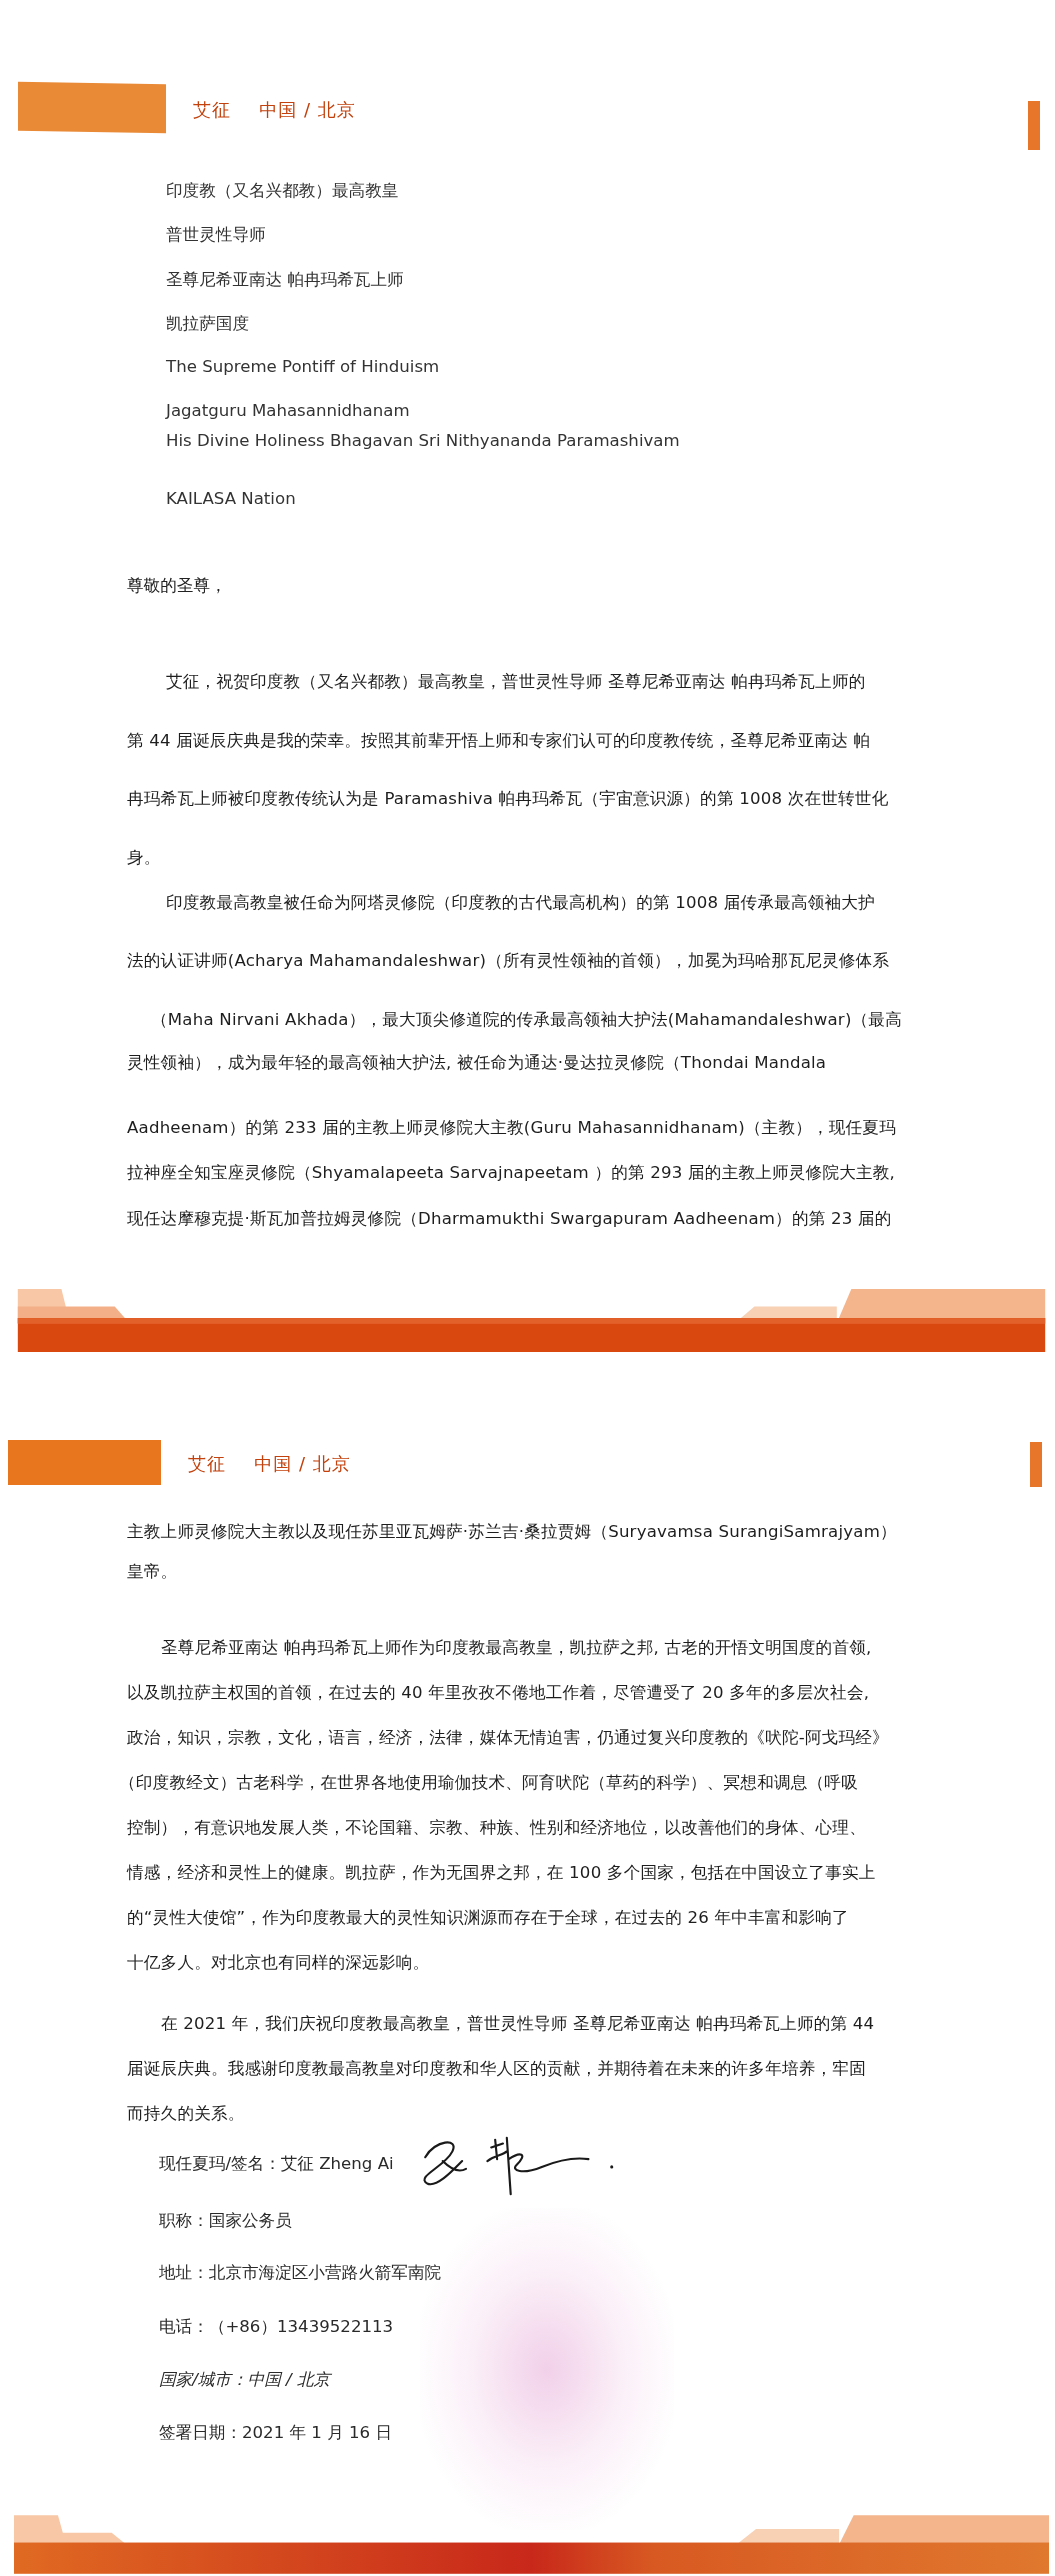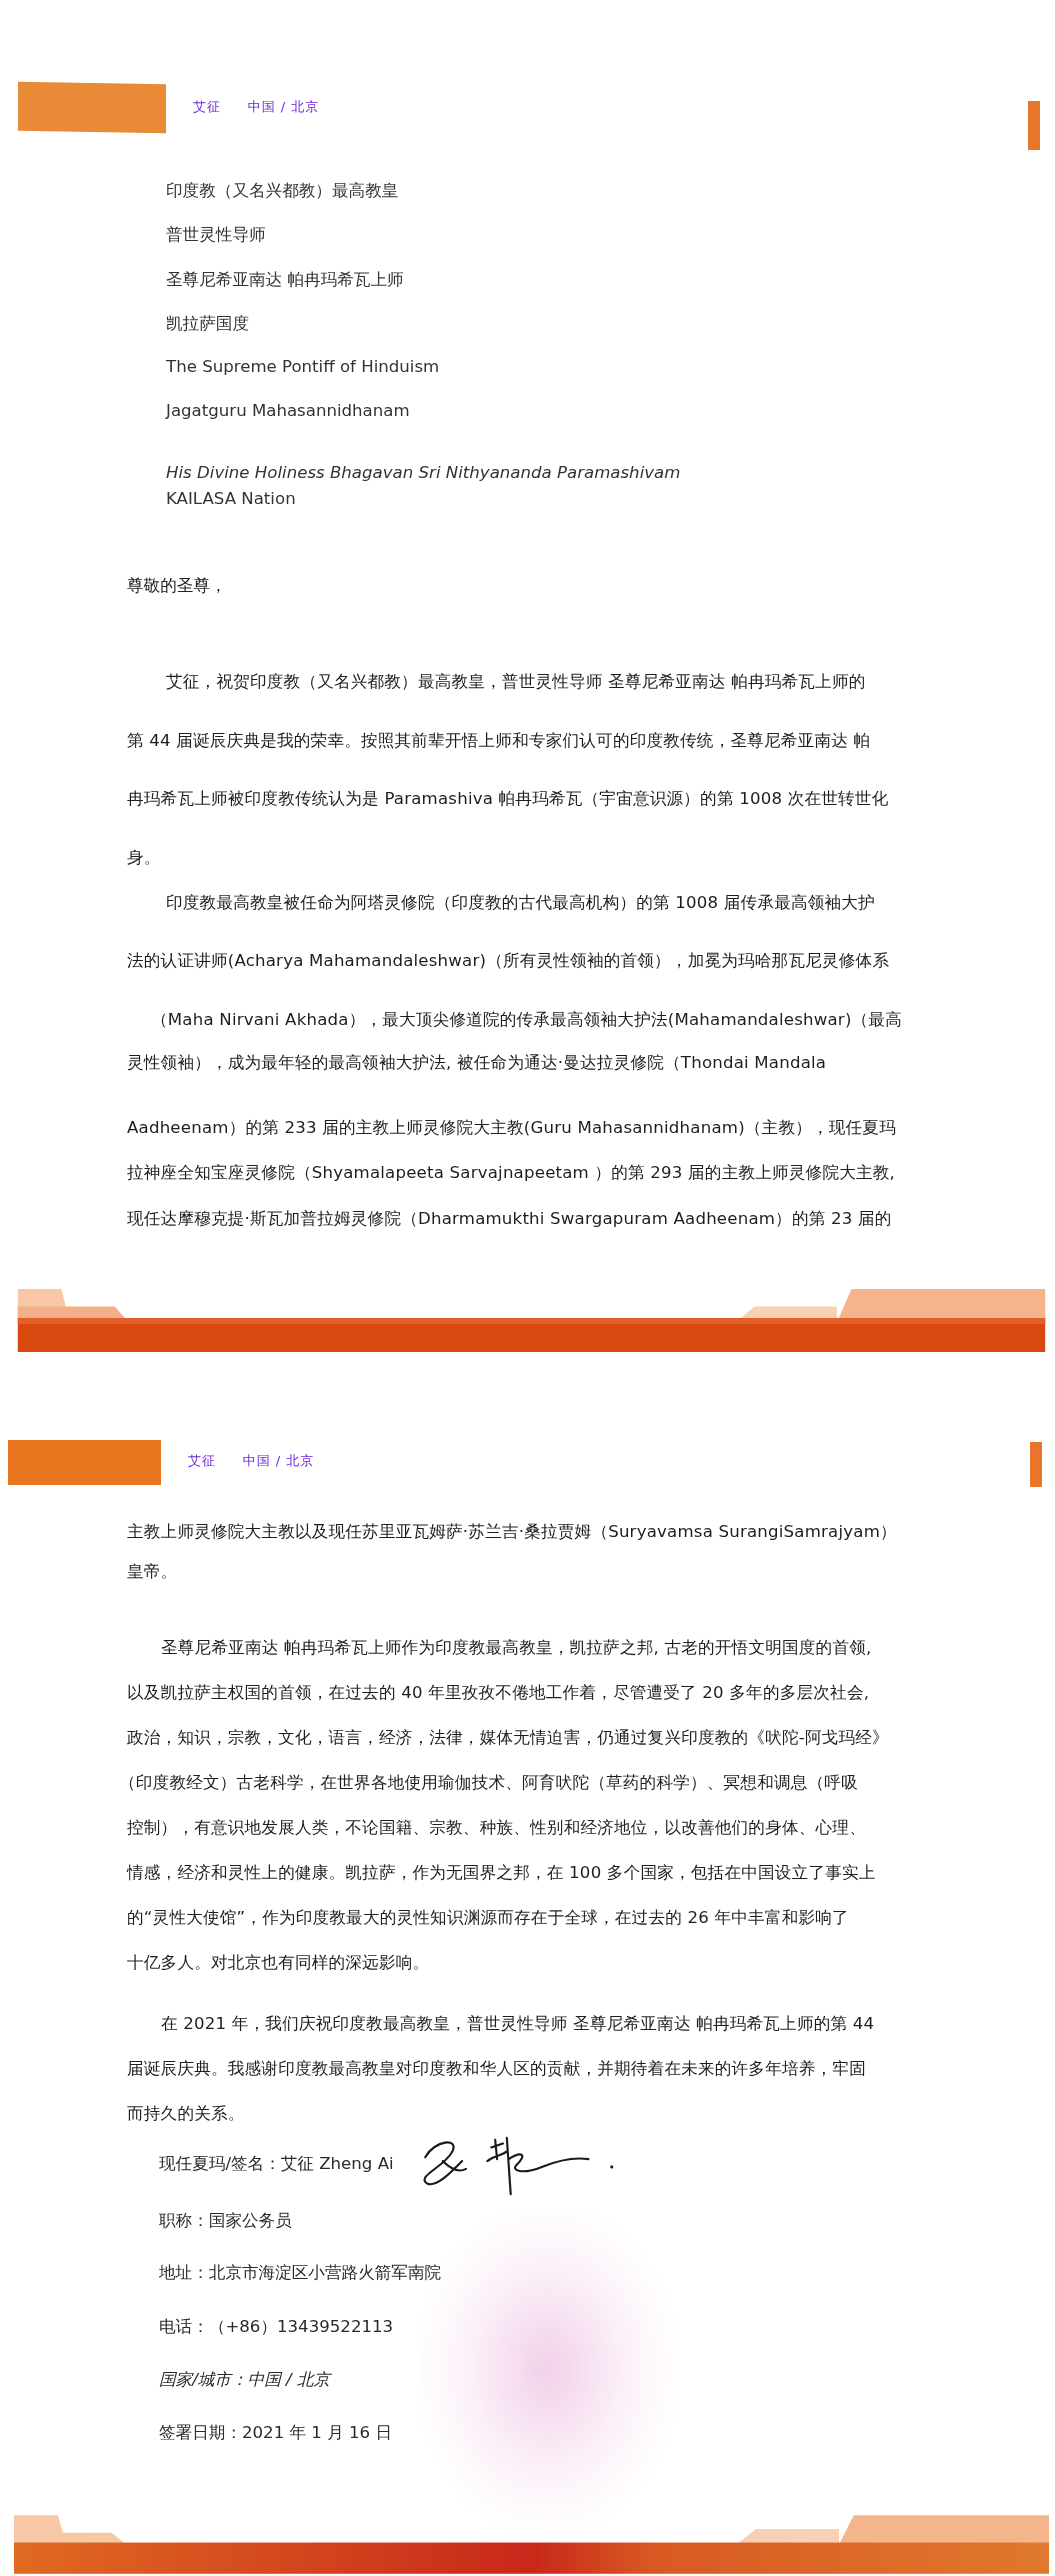--- a/index.html
+++ b/index.html
@@ -7,21 +7,21 @@
     width:1055px; height:2576px; position:relative; overflow:hidden;
     background:#fefefe;
     font-family:"DejaVu Sans", "Liberation Sans", sans-serif;
     color:#2a2a2a;
   }
   .page { position:absolute; left:0; width:1055px; background:#fff; }
   #page1 { top:0; height:1363px; }
   #page2 { top:1363px; height:1213px; }
 
   .hdr-block { position:absolute; background:#e88a36; }
-  .hdr-text { position:absolute; font-size:13px; color:#6d28d9; letter-spacing:1px; }
+  .hdr-text { position:absolute; font-size:18px; color:#c2410c; letter-spacing:1px; }
   .hdr-text .name { margin-right:21.5px; }
   .hdr-right { position:absolute; background:#e8762a; width:11.7px; }
 
   .addr-line { position:absolute; left:166px; font-size:16.6px; color:#333; white-space:nowrap; }
   .body-line { position:absolute; left:127px; width:811px; font-size:16.6px; color:#1e1e1e; white-space:nowrap; letter-spacing:0.2px; }
   .salutation { position:absolute; left:127px; font-size:16.6px; color:#222; }
 
   .footer-band { position:absolute; left:13.7px; width:1035px; height:98px; }
   .footer-band svg { display:block; }
 
@@ -45,21 +45,21 @@
   </div>
   <div class="hdr-right" style="left:1028px; top:101px; height:49px;"></div>
 
   <div>
     <div class="addr-line" style="top:180px;">印度教（又名兴都教）最高教皇</div>
     <div class="addr-line" style="top:224px;">普世灵性导师</div>
     <div class="addr-line" style="top:269px;">圣尊尼希亚南达 帕冉玛希瓦上师</div>
     <div class="addr-line" style="top:313px;">凯拉萨国度</div>
     <div class="addr-line" style="top:357px;">The Supreme Pontiff of Hinduism</div>
     <div class="addr-line" style="top:401px;">Jagatguru Mahasannidhanam</div>
-    <div class="addr-line" style="top:463px;font-style:italic;">His Divine Holiness Bhagavan Sri Nithyananda Paramashivam</div>
+    <div class="addr-line" style="top:431px;">His Divine Holiness Bhagavan Sri Nithyananda Paramashivam</div>
     <div class="addr-line" style="top:489px;">KAILASA Nation</div>
   </div>
 
   <div class="salutation" style="top:575px;">尊敬的圣尊，</div>
 
   <div>
     <div class="body-line" style="top:671px; left:166px;">艾征，祝贺印度教（又名兴都教）最高教皇，普世灵性导师 圣尊尼希亚南达 帕冉玛希瓦上师的</div>
     <div class="body-line" style="top:730px;">第 44 届诞辰庆典是我的荣幸。按照其前辈开悟上师和专家们认可的印度教传统，圣尊尼希亚南达 帕</div>
     <div class="body-line" style="top:788px;">冉玛希瓦上师被印度教传统认为是 Paramashiva 帕冉玛希瓦（宇宙意识源）的第 1008 次在世转世化</div>
     <div class="body-line" style="top:847px;">身。</div>

